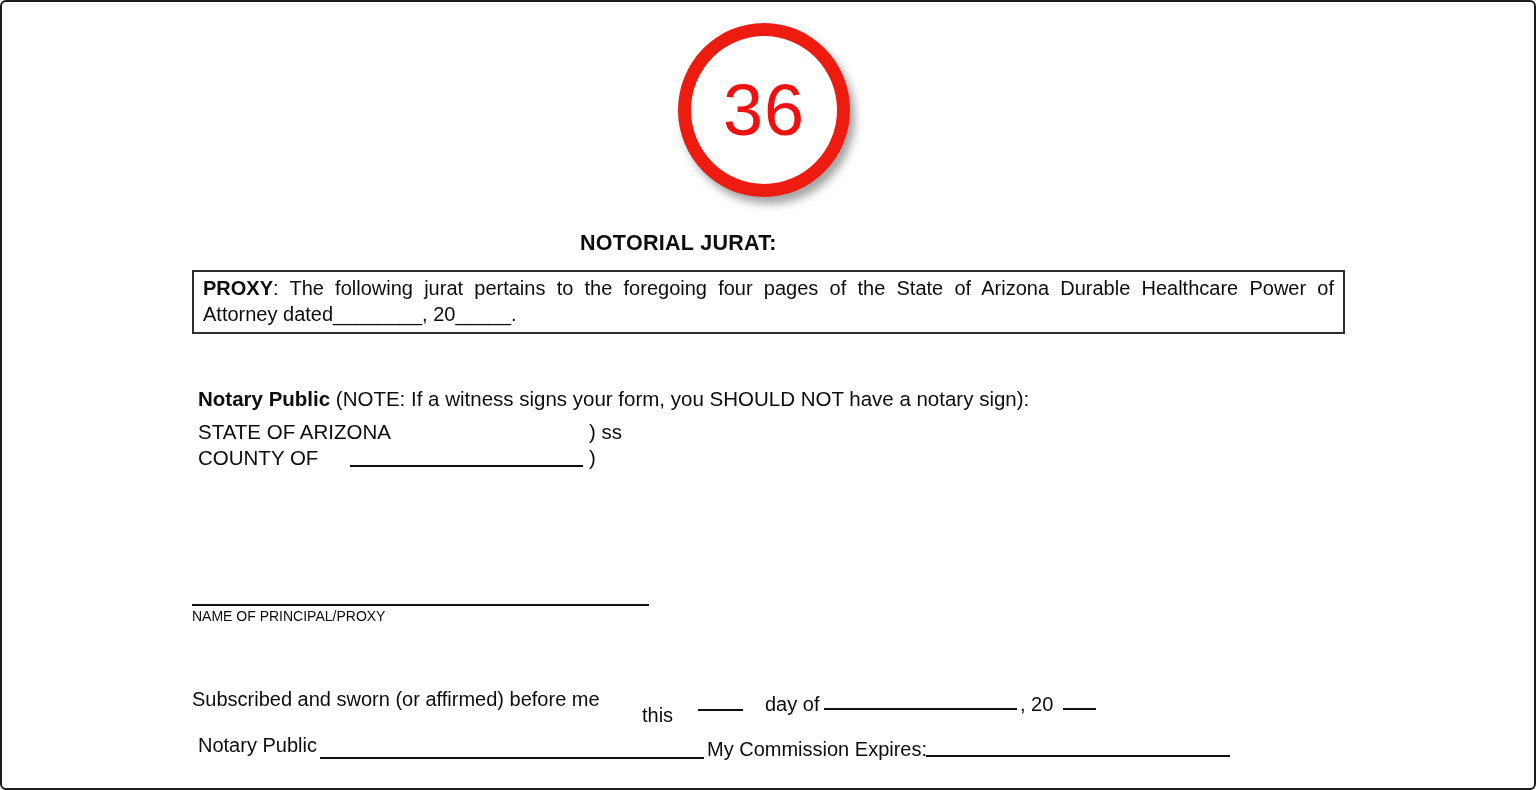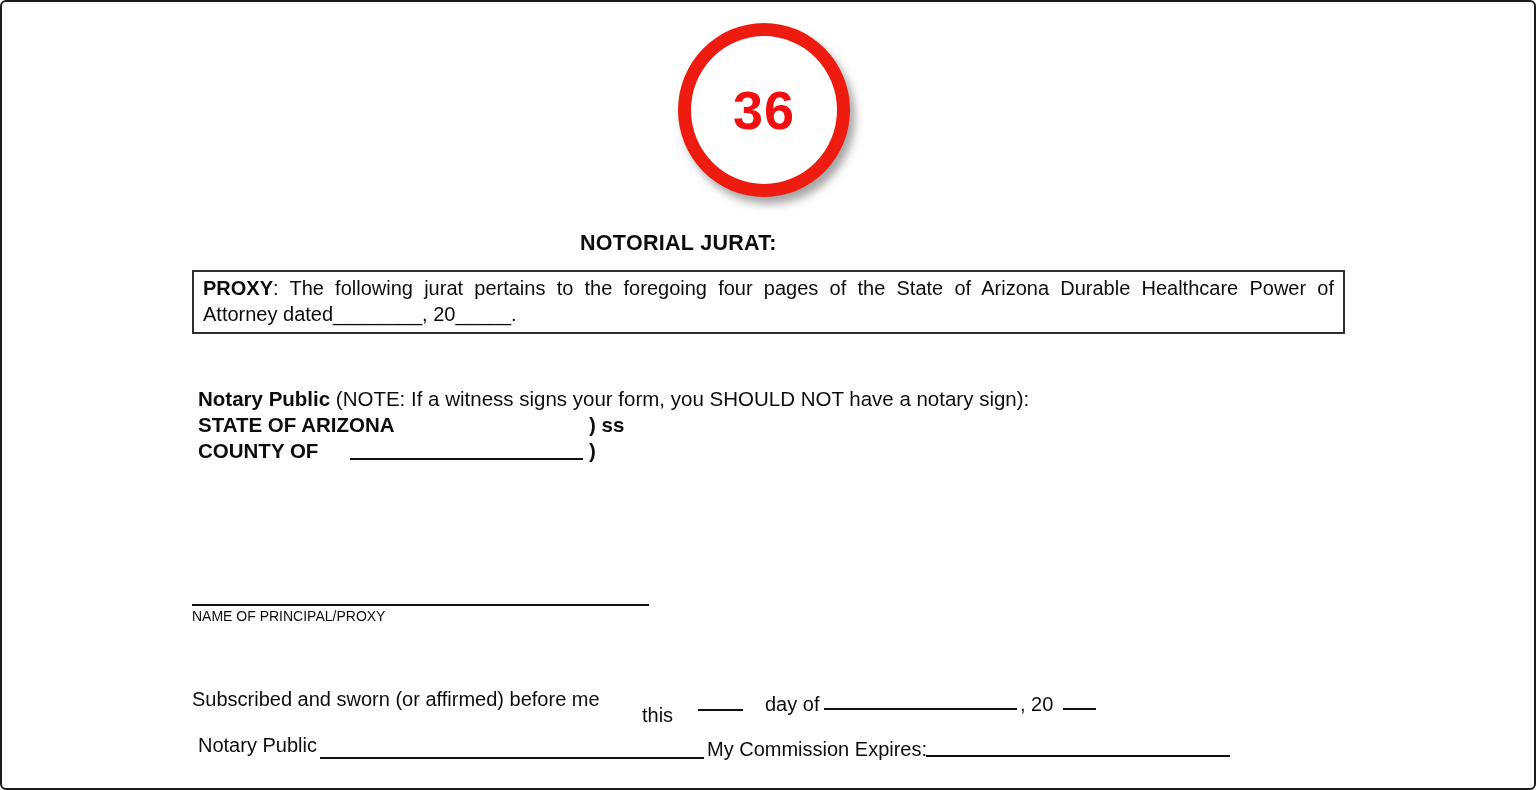--- a/index.html
+++ b/index.html
@@ -8,38 +8,38 @@
     background:#ffffff; border:2px solid #1c1c1c; border-radius:6px;
     font-family:"Liberation Sans", sans-serif; color:#0d0d0d; overflow:hidden;
   }
   
   .badge {
     position:absolute; left:676px; top:21px; width:146px; height:148px;
     border:13px solid #ee1b10; border-radius:50%;
     box-shadow:5px 7px 9px rgba(105,105,105,.6);
     display:flex; align-items:center; justify-content:center; background:#fff;
   }
-  .badge-num { font-size:54px; font-weight:bold; color:#f20f0f; letter-spacing:1px; }
+  .badge-num { font-size:72px; font-weight:normal; color:#f20f0f; letter-spacing:1px; }
 
   .heading {
     position:absolute; left:578px; top:229px; width:320px; 
     font-size:21.5px; font-weight:bold; letter-spacing:.3px;
   }
 
   .note-box {
     position:absolute; left:190px; top:268px; width:1153px; height:64px;
     box-sizing:border-box; border:2px solid #2e2e2e; padding:3px 9px 0 9px;
     font-size:20px; line-height:26px;
   }
   .note-line1 { text-align:justify; text-align-last:justify; }
   b { font-weight:bold; }
 
   .notary { position:absolute; left:196px; top:384px; font-size:20.5px; line-height:26px; }
   .nrow { position:relative; height:26px; }
-  .abs { position:absolute; top:0;font-weight:bold; }
+  .abs { position:absolute; top:7px; }
   .blank { border-bottom:2px solid #111; }
 
   .sig-line { position:absolute; left:190px; top:578px; width:457px; height:24px; border-bottom:2px solid #111; }
   .principal { position:absolute; left:190px; top:606px; font-size:14px; }
 
   .subrow { position:absolute; left:190px; top:684px; width:960px; height:32px; font-size:20px; line-height:26px; }
   .subrow .t1   { position:absolute; left:0;    top:0; white-space:nowrap; }
   .subrow .t2   { position:absolute; left:450px; top:0;margin-top:16px; }
   .subrow .b1   { position:absolute; left:506px; top:0; width:45px;  height:23px; }
   .subrow .t3   { position:absolute; left:573px; top:5px; }

